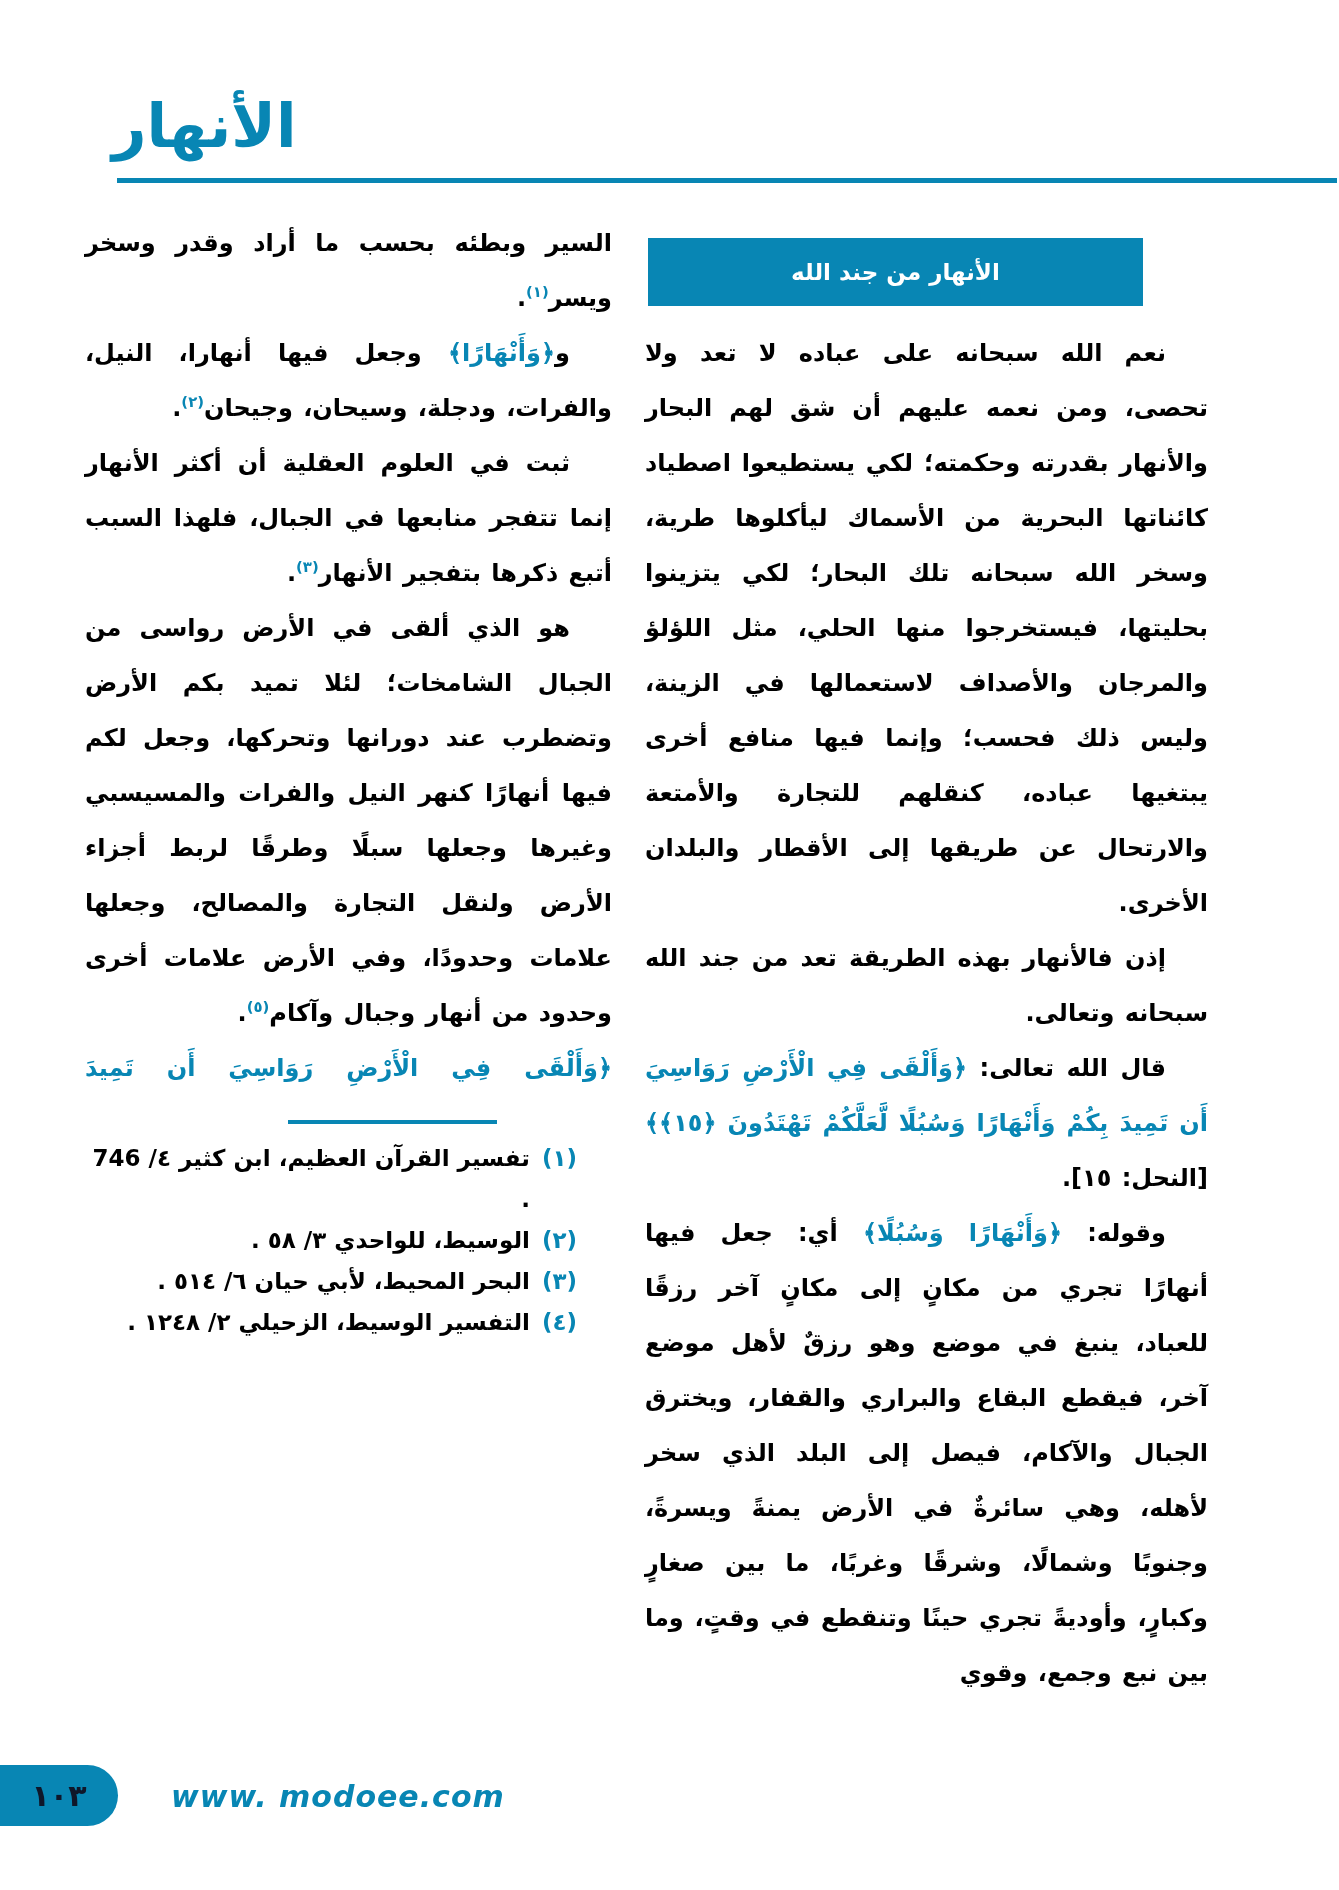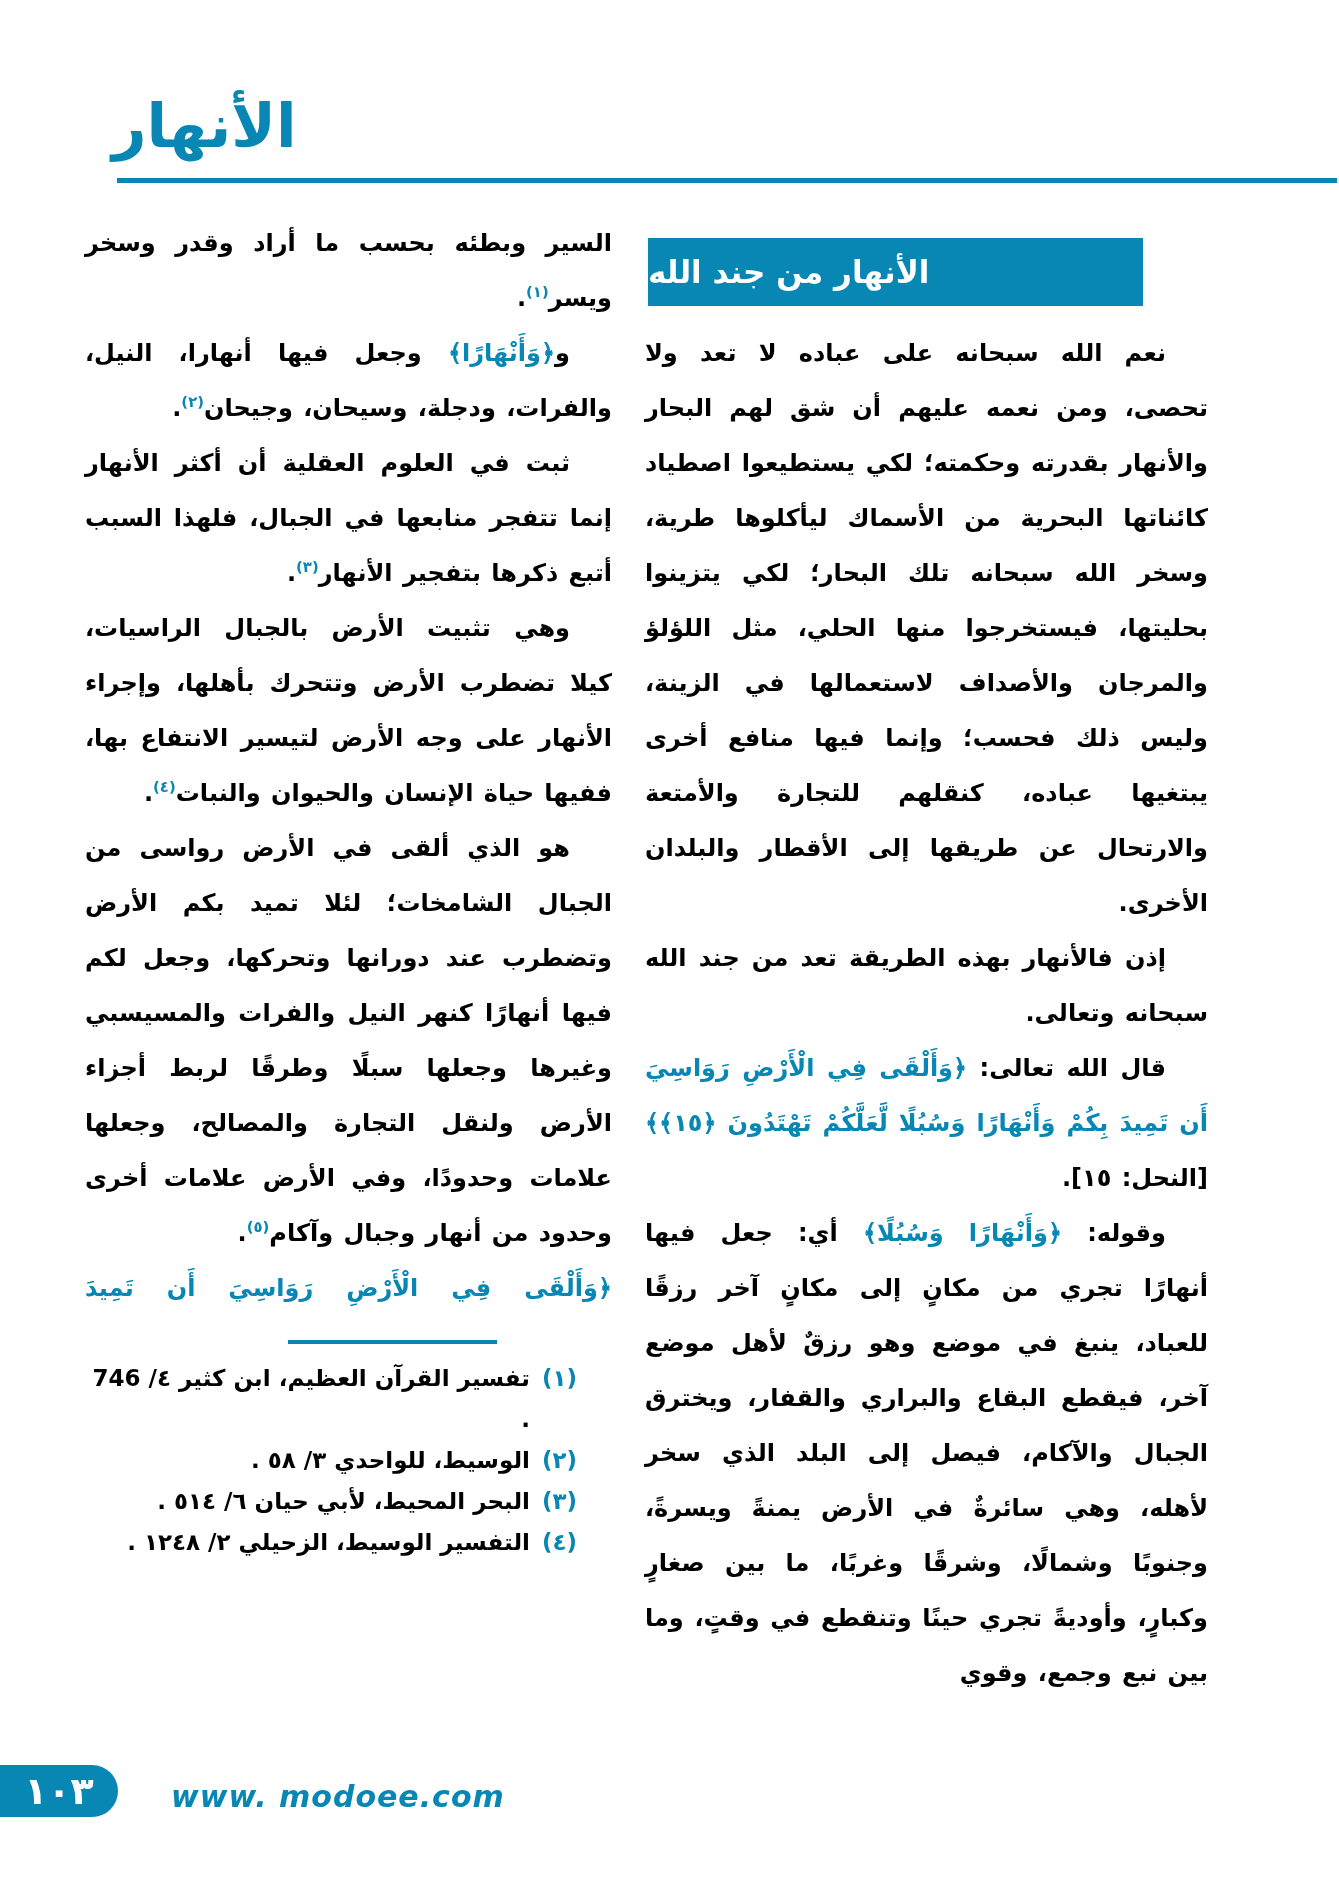--- a/index.html
+++ b/index.html
@@ -16,45 +16,45 @@
   .header-rule{
     position:absolute;left:117px;top:178px;width:1220px;height:5px;
     background:var(--accent);
   }
   
   .col{position:absolute;top:196px;}
   .col-right{right:131px;width:563px;}
   .col-left{left:85px;width:527px;padding-top:20px;}
   .section-box{
     width:495px;height:68px;margin:42px 65px 20px 12px;background:var(--accent);
-    color:#ffffff;display:flex;align-items:center;justify-content:flex-end;
-    font-size:31px;font-weight:700;
+    color:#ffffff;display:flex;align-items:center;justify-content:center;
+    font-size:23px;font-weight:700;
   }
   .para{
     margin:0;text-align:justify;font-size:24px;font-weight:700;
     line-height:55px;color:#000;word-spacing:2px;
   }
   .para.indent{text-indent:42px;}
   .para.stretch{text-align:justify;text-align-last:justify;}
   .quran{color:var(--accent);}
   .fnref{color:var(--accent);font-size:0.62em;vertical-align:super;line-height:0;}
   
   .fn-rule{
     width:209px;height:4px;background:var(--accent);
     margin:24px 115px 14px 0;
   }
   .footnotes{margin-right:35px;}
   .footnote{display:flex;gap:12px;font-size:23px;font-weight:700;line-height:41px;color:#000;}
   .fn-num{color:var(--accent);white-space:nowrap;}
   
   .page-pill{
-    position:absolute;left:0;top:1765px;width:118px;height:52px;
+    position:absolute;left:0;top:1765px;width:118px;height:61px;
     background:var(--accent);border-radius:0 33px 33px 0;
-    color:#ffffff;display:flex;align-items:center;justify-content:center;
-    font-size:38px;font-weight:700;
+    color:#0f172a;display:flex;align-items:center;justify-content:center;
+    font-size:30px;font-weight:700;
   }
   .website{
     position:absolute;left:171px;top:1779px;color:var(--accent);
     font-size:30px;font-weight:700;direction:ltr;letter-spacing:1px;font-style:italic;
   }
 </style>
 </head>
 <body style="--accent: #0886b4;">
 
 <div class="header-title">الأنهار</div>
@@ -70,21 +70,20 @@
       <p class="para indent"><span>قال الله تعالى: </span><span class="quran">﴿وَأَلْقَى فِي الْأَرْضِ رَوَاسِيَ أَن تَمِيدَ بِكُمْ وَأَنْهَارًا وَسُبُلًا لَّعَلَّكُمْ تَهْتَدُونَ ﴿١٥﴾﴾</span><span> [النحل: ١٥].</span></p>
       <p class="para indent"><span>وقوله: </span><span class="quran">﴿وَأَنْهَارًا وَسُبُلًا﴾</span><span> أي: جعل فيها أنهارًا تجري من مكانٍ إلى مكانٍ آخر رزقًا للعباد، ينبغ في موضع وهو رزقٌ لأهل موضع آخر، فيقطع البقاع والبراري والقفار، ويخترق الجبال والآكام، فيصل إلى البلد الذي سخر لأهله، وهي سائرةٌ في الأرض يمنةً ويسرةً، وجنوبًا وشمالًا، وشرقًا وغربًا، ما بين صغارٍ وكبارٍ، وأوديةً تجري حينًا وتنقطع في وقتٍ، وما بين نبع وجمع، وقوي</span></p>
     </div>
 </div>
 
 <div class="col col-left">
   <div>
       <p class="para"><span>السير وبطئه بحسب ما أراد وقدر وسخر ويسر</span><span class="fnref">(١)</span><span>.</span></p>
       <p class="para indent"><span>و</span><span class="quran">﴿وَأَنْهَارًا﴾</span><span> وجعل فيها أنهارا، النيل، والفرات، ودجلة، وسيحان، وجيحان</span><span class="fnref">(٢)</span><span>.</span></p>
       <p class="para indent"><span>ثبت في العلوم العقلية أن أكثر الأنهار إنما تتفجر منابعها في الجبال، فلهذا السبب أتبع ذكرها بتفجير الأنهار</span><span class="fnref">(٣)</span><span>.</span></p>
-      <p class="para indent"><span>وهي تثبيت الأرض بالجبال الراسيات، كيلا تضطرب الأرض وتتحرك بأهلها، وإجراء الأنهار على وجه الأرض لتيسير الانتفاع بها، ففيها حياة الإنسان والحيوان والنبات</span><span class="fnref">(٤)</span><span>.</span></p>
       <p class="para indent"><span>هو الذي ألقى في الأرض رواسى من الجبال الشامخات؛ لئلا تميد بكم الأرض وتضطرب عند دورانها وتحركها، وجعل لكم فيها أنهارًا كنهر النيل والفرات والمسيسبي وغيرها وجعلها سبلًا وطرقًا لربط أجزاء الأرض ولنقل التجارة والمصالح، وجعلها علامات وحدودًا، وفي الأرض علامات أخرى وحدود من أنهار وجبال وآكام</span><span class="fnref">(٥)</span><span>.</span></p>
       <p class="para stretch"><span class="quran">﴿وَأَلْقَى فِي الْأَرْضِ رَوَاسِيَ أَن تَمِيدَ</span></p>
     </div>
   <div class="fn-rule"></div>
   <div class="footnotes">
       <div class="footnote">
         <span class="fn-num">(١)</span>
         <span class="fn-text">تفسير القرآن العظيم، ابن كثير ٤/ 746 .</span>
       </div>
       <div class="footnote">

